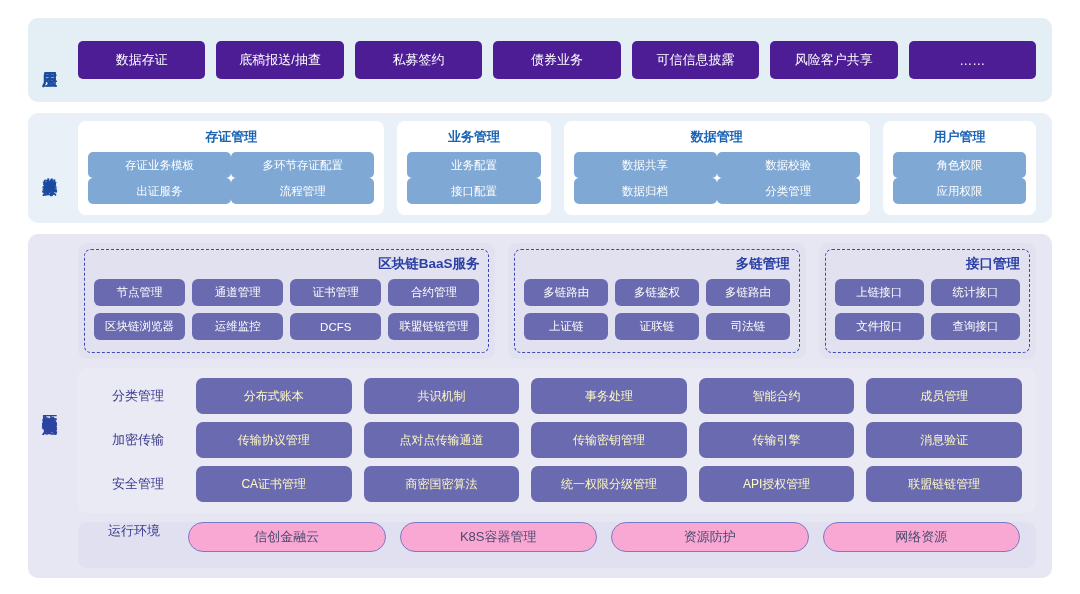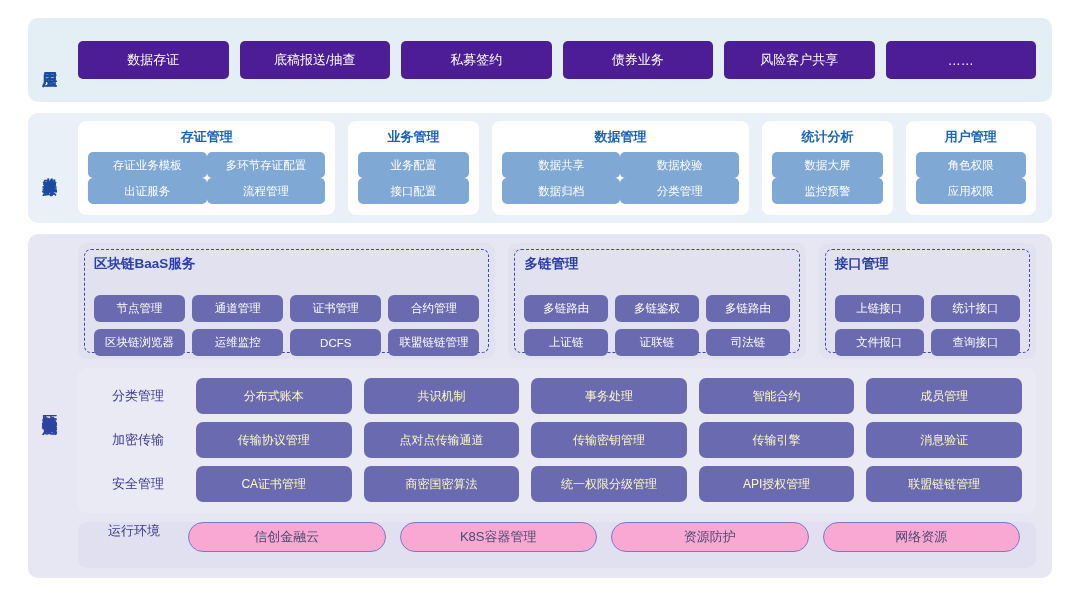--- a/index.html
+++ b/index.html
@@ -142,22 +142,22 @@
   .dash-wrap.g1 { flex: 4.05 1 0; }
   .dash-wrap.g2 { flex: 2.85 1 0; }
   .dash-wrap.g3 { flex: 2.05 1 0; }
   .dash-group {
     flex: 1 1 auto;
     border: 1.6px dashed #3f48b8;
     border-radius: 7px;
     padding: 5px 9px 8px 9px;
     display: flex;
     flex-direction: column;
-    align-items: flex-start;
-    gap: 22px;
+    align-items: flex-end;
+    gap: 6px;
   }
   .dash-title {
     font-size: 13.5px;
     font-weight: bold;
     color: #2b3fa5;
     white-space: nowrap;
   }
   .dash-grid {
     display: grid;
     gap: 7px;
@@ -249,20 +249,21 @@
 <div class="diagram">
 
   <section class="layer layer-app">
     <div class="layer-label">应用层</div>
     <div class="layer-body">
       <div class="app-row">
         <div class="app-chip">数据存证</div>
         <div class="app-chip">底稿报送/抽查</div>
         <div class="app-chip">私募签约</div>
         <div class="app-chip">债券业务</div>
+        <div class="app-chip">可信信息披露</div>
         <div class="app-chip">风险客户共享</div>
         <div class="app-chip">……</div>
       </div>
     </div>
   </section>
 
   <section class="layer layer-biz">
     <div class="layer-label">业务服务层</div>
     <div class="layer-body">
       <div class="biz-row">
@@ -288,27 +289,20 @@
         <div class="biz-card w2">
           <div class="biz-title">数据管理</div>
           <div class="biz-grid cols2">
             <div class="biz-chip">数据共享</div>
             <div class="biz-chip">数据校验</div>
             <div class="biz-chip">数据归档</div>
             <div class="biz-chip">分类管理</div>
           </div>
         </div>
 
-        <div class="biz-card w1">
-          <div class="biz-title">统计分析</div>
-          <div class="biz-grid cols1">
-            <div class="biz-chip">数据大屏</div>
-            <div class="biz-chip">监控预警</div>
-          </div>
-        </div>
 
         <div class="biz-card w1">
           <div class="biz-title">用户管理</div>
           <div class="biz-grid cols1">
             <div class="biz-chip">角色权限</div>
             <div class="biz-chip">应用权限</div>
           </div>
         </div>
 
       </div>

